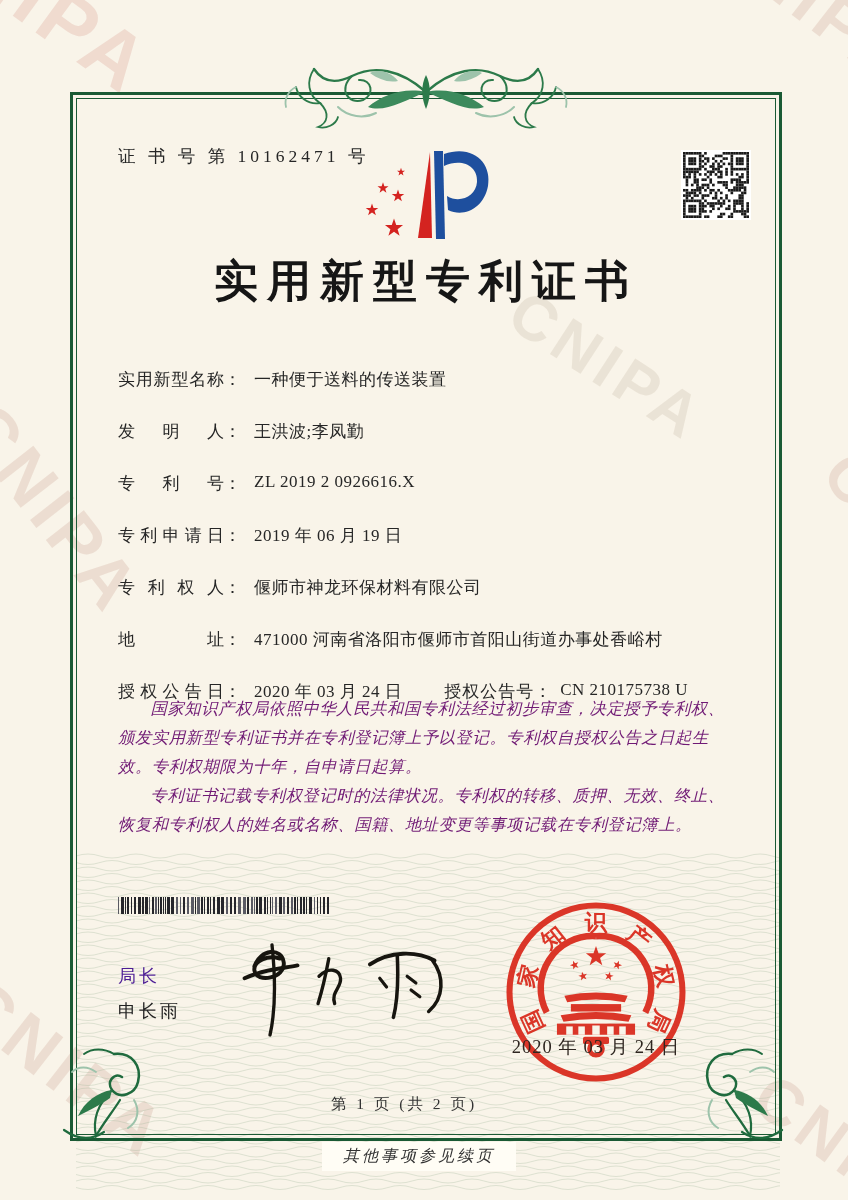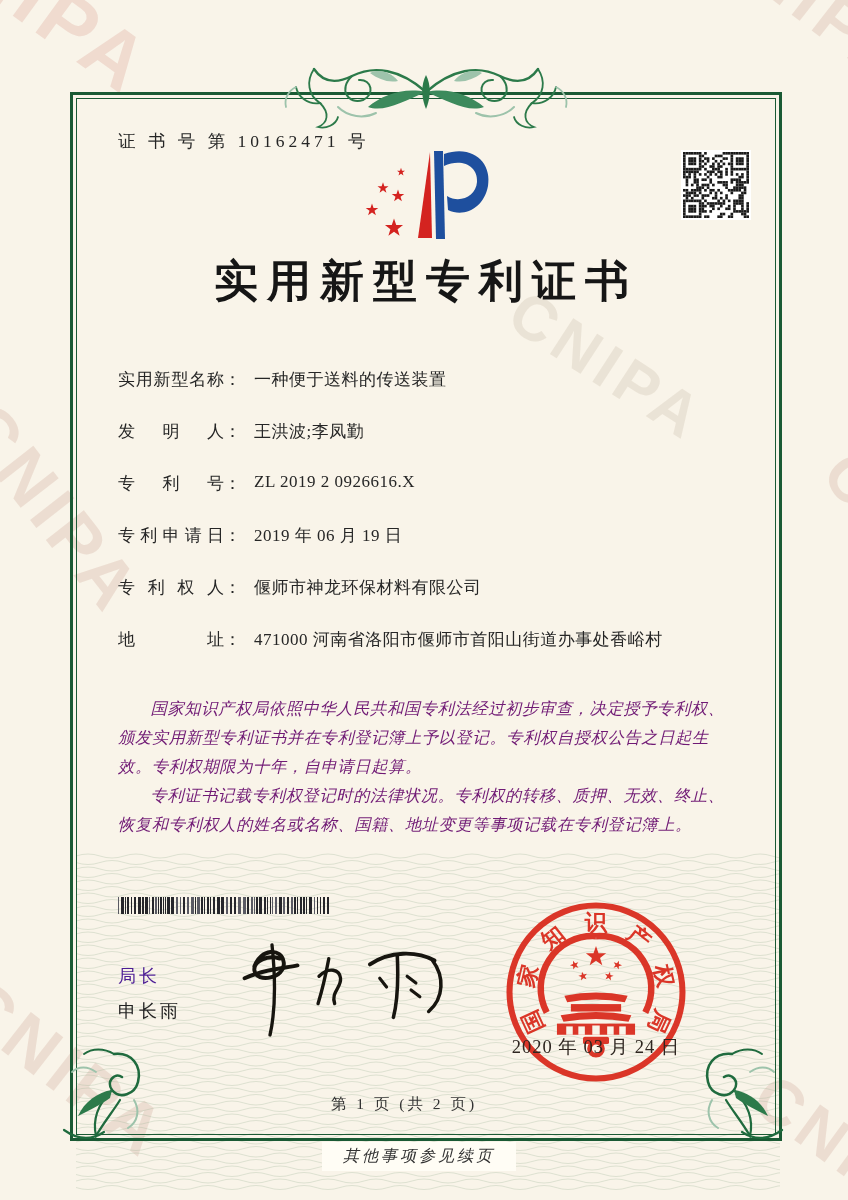--- a/index.html
+++ b/index.html
@@ -15,21 +15,21 @@
   .wm4{left:-70px;top:468px;font-size:70px;transform:rotate(52deg);}
   .wm5{left:794px;top:512px;font-size:64px;transform:rotate(52deg);}
   .wm6{left:-58px;top:1028px;font-size:70px;transform:rotate(38deg);}
   .wm7{left:740px;top:1118px;font-size:64px;transform:rotate(36deg);}
   
   #borderOuter{position:absolute;left:70px;top:92px;width:712px;height:1049px;
       border:3.5px solid #1a5a34;box-sizing:border-box;z-index:2;}
   #borderInner{position:absolute;left:3px;top:3px;right:3px;bottom:3px;border:1px solid #1a5a34;}
   .flourish{position:absolute;z-index:4;pointer-events:none;}
   
-  #certNo{position:absolute;left:118px;top:129px;font-size:17.5px;letter-spacing:4px;z-index:3;}
+  #certNo{position:absolute;left:118px;top:144px;font-size:17.5px;letter-spacing:4px;z-index:3;}
   #logo{position:absolute;left:358px;top:138px;z-index:3;}
   #qr{position:absolute;left:681px;top:150px;width:66px;height:66px;background:#fff;
       padding:2px;z-index:3;}
   #title{position:absolute;left:70px;top:252px;width:712px;text-align:center;font-size:44px;
       font-weight:bold;letter-spacing:9px;color:#161616;z-index:3;}
   
   #fields{position:absolute;left:118px;top:352px;width:612px;z-index:3;font-size:17px;margin-top:16px;}
   .frow{height:24px;margin-bottom:28px;white-space:nowrap;}
   .flabel{display:inline-block;width:106px;text-align:justify;text-align-last:justify;
       vertical-align:top;}
@@ -524,20 +524,23 @@
     </div>
     <div class="frow">
       <span class="flabel">专利申请日</span><span class="fcolon">：</span><span class="fvalue">2019 年 06 月 19 日</span>
     </div>
     <div class="frow">
       <span class="flabel">专 利 权 人</span><span class="fcolon">：</span><span class="fvalue">偃师市神龙环保材料有限公司</span>
     </div>
     <div class="frow">
       <span class="flabel">地　　　址</span><span class="fcolon">：</span><span class="fvalue">471000 河南省洛阳市偃师市首阳山街道办事处香峪村</span>
     </div>
+    <div class="frow">
+      <span class="flabel">授权公告日</span><span class="fcolon">：</span><span class="fvalue">2020 年 03 月 24 日</span><span class="fgroup2"><span class="flabel2">授权公告号</span><span class="fcolon">：</span><span class="fvalue">CN 210175738 U</span></span>
+    </div>
   </div>
 
   <div id="bodyText">
     <p>国家知识产权局依照中华人民共和国专利法经过初步审查，决定授予专利权、颁发实用新型专利证书并在专利登记簿上予以登记。专利权自授权公告之日起生效。专利权期限为十年，自申请日起算。</p>
     <p>专利证书记载专利权登记时的法律状况。专利权的转移、质押、无效、终止、恢复和专利权人的姓名或名称、国籍、地址变更等事项记载在专利登记簿上。</p>
   </div>
 
   <svg id="barcode" width="218" height="17">
       <rect x="0" y="0" width="1" height="17" fill="#5a5a63"></rect>
       <rect x="3" y="0" width="3" height="17" fill="#26262b"></rect>

